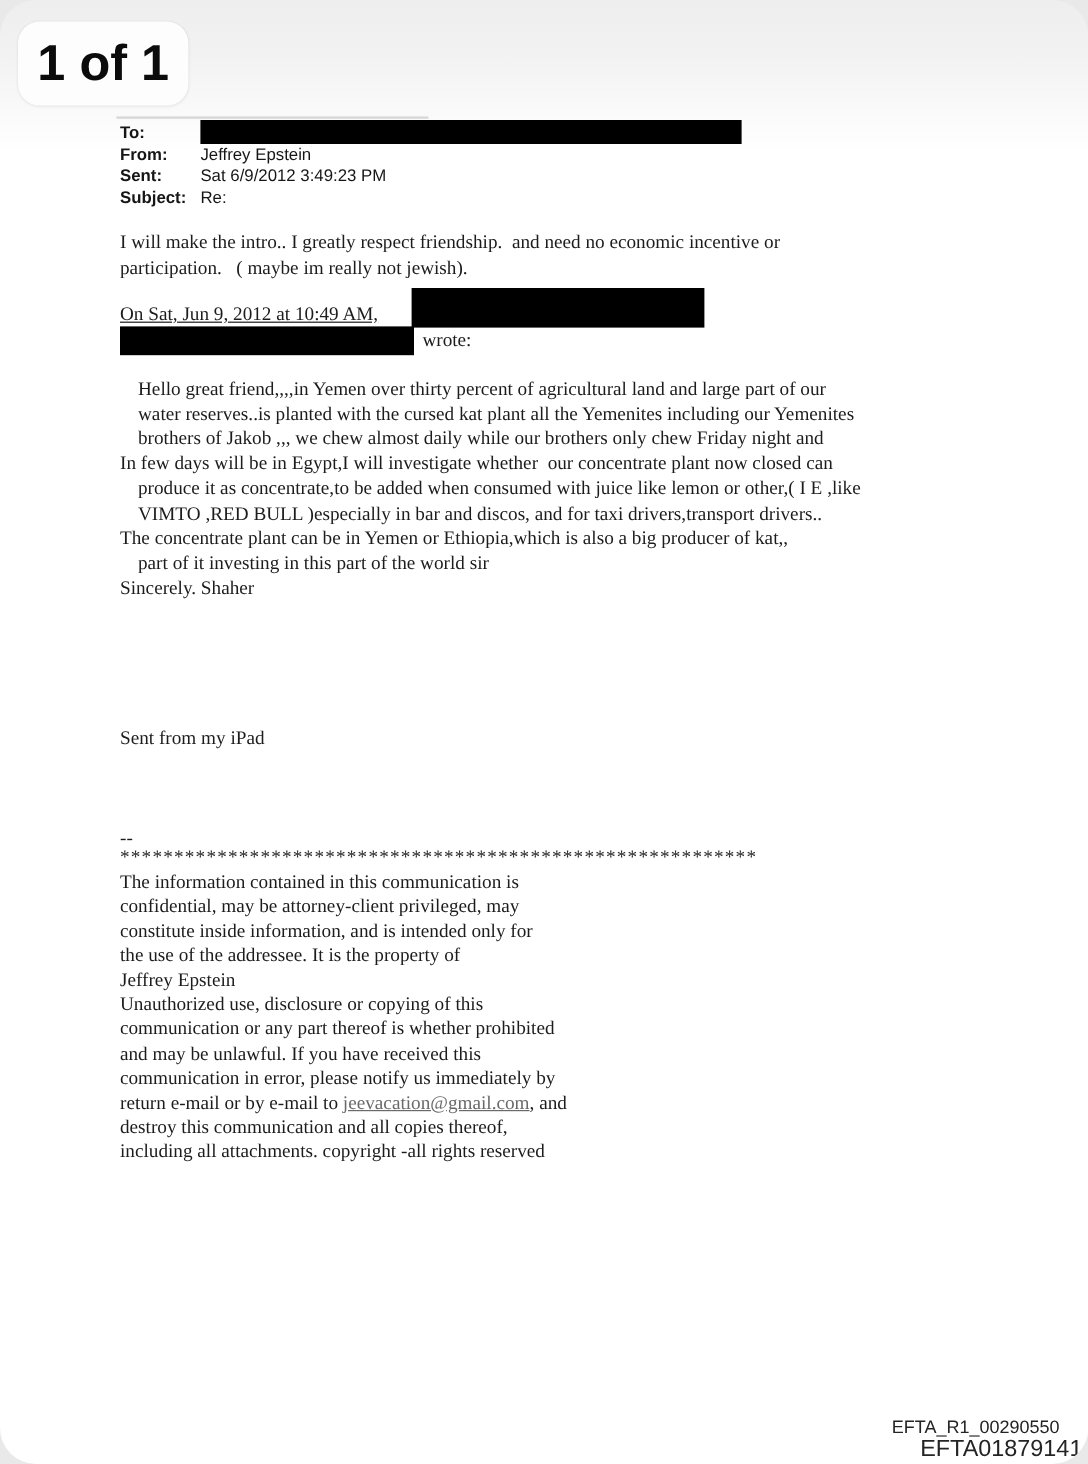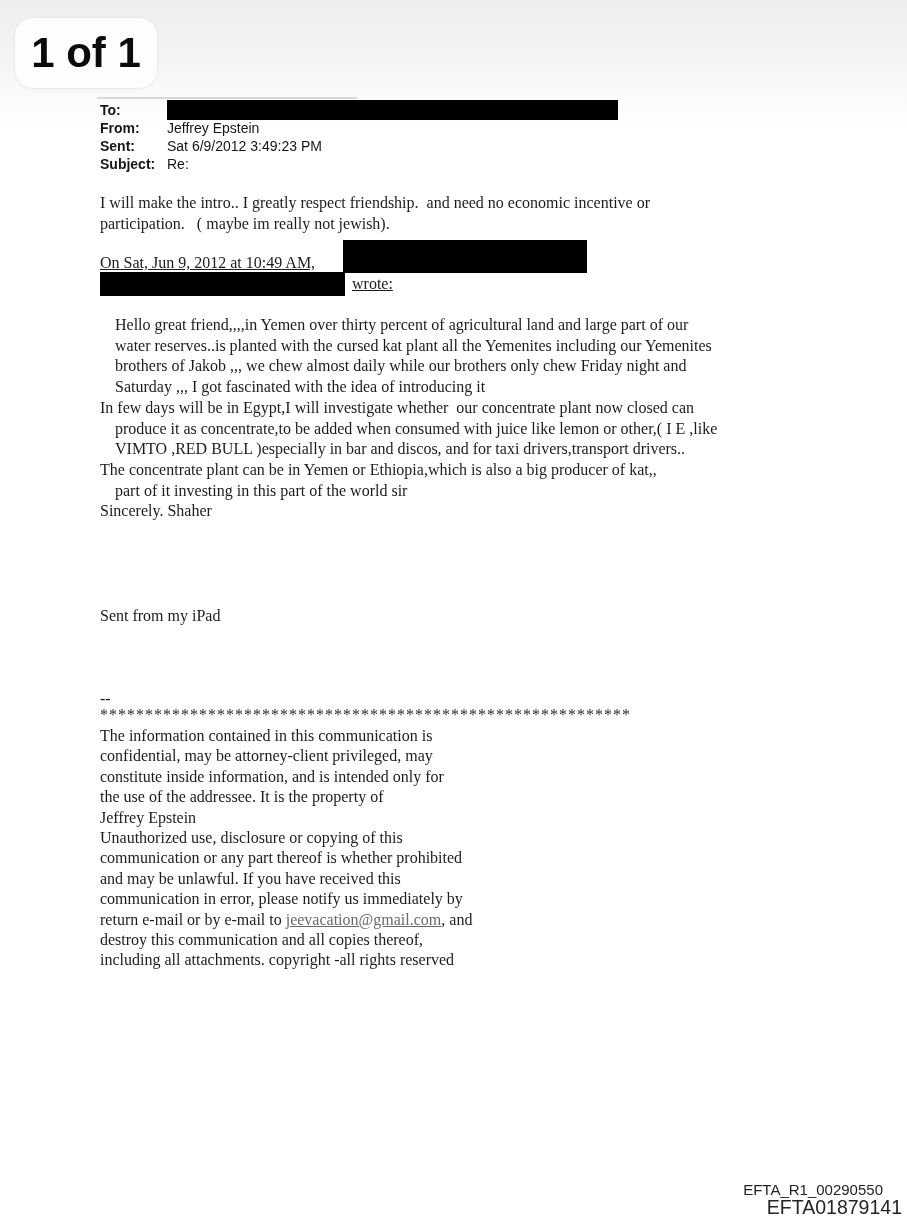--- a/index.html
+++ b/index.html
@@ -4,20 +4,21 @@
 <style>
   html,body{margin:0;padding:0;background:#e9e9e9;}
   .page{
     position:relative;
     width:907px;height:1220px;
     margin:0 auto;
     background:linear-gradient(180deg,#eeeeee 0px,#f2f2f2 45px,#fafafa 95px,#ffffff 130px,#ffffff 100%);
     overflow:hidden;
     font-family:"Liberation Serif",serif;
     color:#1e1e1e;
+    border-radius:30px;
   }
   .abs{position:absolute;}
   .badge{
     left:15px;top:18px;width:142px;height:70px;
     background:#fdfdfd;border-radius:18px;
     box-shadow:0 1px 3px rgba(0,0,0,0.06), 0 0 0 1px rgba(0,0,0,0.02);
     display:flex;align-items:center;justify-content:center;
     font-family:"Liberation Sans",sans-serif;
     font-weight:bold;font-size:42px;color:#0b0b0b;
   }
@@ -61,27 +62,26 @@
 
   <div class="abs hdr-row hdr-label" style="top:156px;">Subject:</div>
   <div class="abs hdr-row hdr-value" style="top:156px;">Re:</div>
 
   <div class="abs serif-line" style="left:100px;top:192px;">I will make the intro.. I greatly respect friendship.  and need no economic incentive or</div>
   <div class="abs serif-line" style="left:100px;top:213px;">participation.   ( maybe im really not jewish).</div>
 
   <div class="abs serif-line underlined" style="left:100px;top:252px;">On Sat, Jun 9, 2012 at 10:49 AM,</div>
   <div class="abs redact" style="left:343px;top:240px;width:244px;height:33px;"></div>
   <div class="abs redact" style="left:100px;top:272px;width:245px;height:24px;"></div>
-  <div class="abs serif-line" style="left:352px;top:273px;text-decoration:underline;">wrote:</div>
+  <div class="abs serif-line" style="left:352px;top:273px;">wrote:</div>
 
   <div class="abs quoted">
     <div class="q-line ind">Hello great friend,,,,in Yemen over thirty percent of agricultural land and large part of our</div>
     <div class="q-line ind">water reserves..is planted with the cursed kat plant all the Yemenites including our Yemenites</div>
     <div class="q-line ind">brothers of Jakob ,,, we chew almost daily while our brothers only chew Friday night and</div>
-    <div class="q-line ind">Saturday ,,, I got fascinated with the idea of introducing it</div>
     <div class="q-line">In few days will be in Egypt,I will investigate whether  our concentrate plant now closed can</div>
     <div class="q-line ind">produce it as concentrate,to be added when consumed with juice like lemon or other,( I E ,like</div>
     <div class="q-line ind">VIMTO ,RED BULL )especially in bar and discos, and for taxi drivers,transport drivers..</div>
     <div class="q-line">The concentrate plant can be in Yemen or Ethiopia,which is also a big producer of kat,,</div>
     <div class="q-line ind">part of it investing in this part of the world sir</div>
     <div class="q-line">Sincerely. Shaher</div>
   </div>
 
   <div class="abs serif-line" style="left:100px;top:605px;">Sent from my iPad</div>
 

